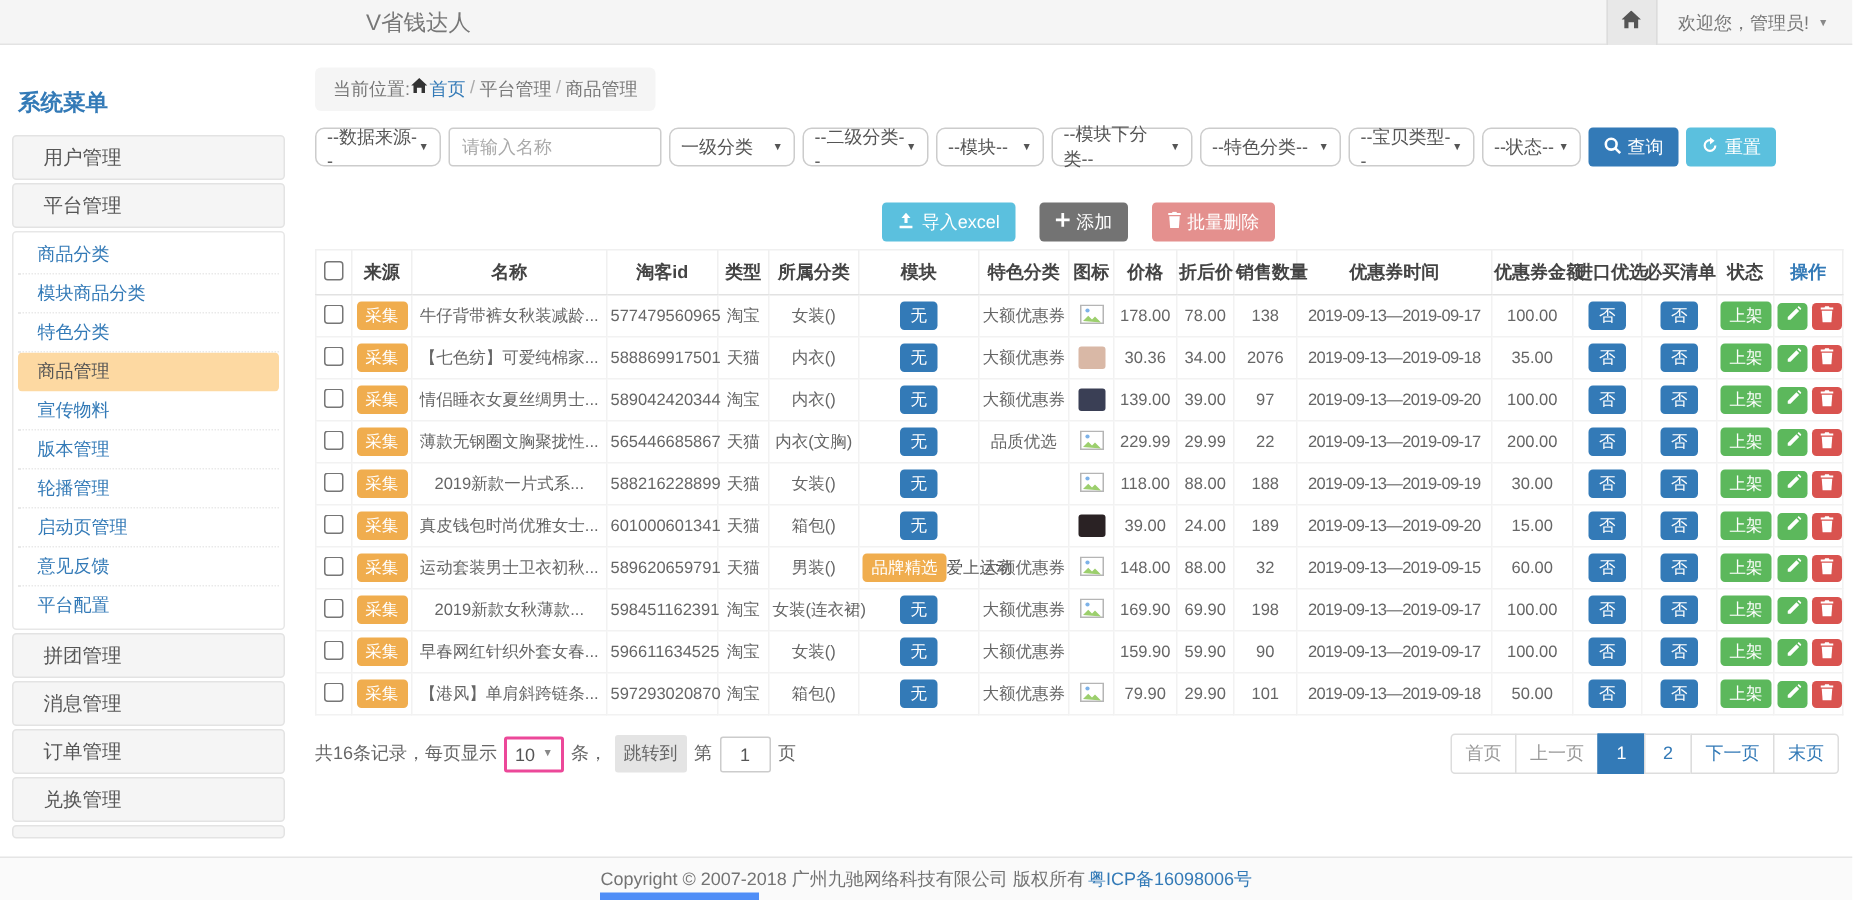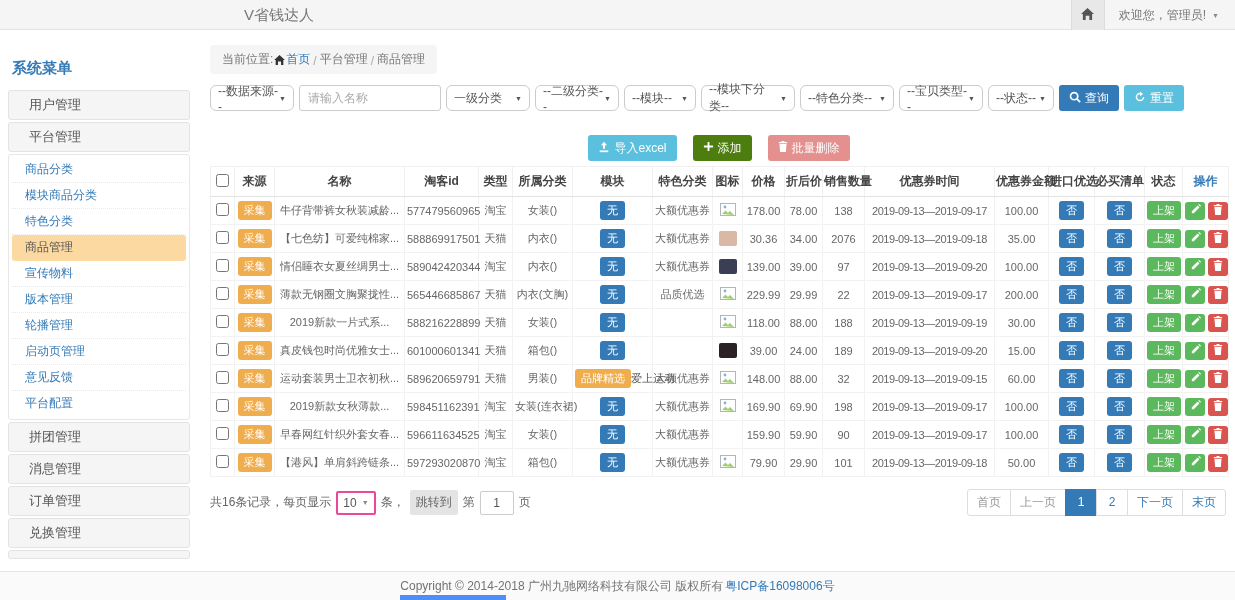--- a/index.html
+++ b/index.html
@@ -19,21 +19,21 @@
 .side-title{color:#337ab7;font-weight:bold;font-size:15px;padding:4px 4px 12px}
 .side-group{height:30px;line-height:28px;background:#f5f5f5;border:1px solid #e3e3e3;border-radius:3px;font-size:13px;color:#555;padding-left:20px;margin-bottom:2px;cursor:pointer;white-space:nowrap}
 .side-group.clipped{height:9px;overflow:hidden;margin-bottom:0}
 .side-sub{background:#fff;border:1px solid #e7e7e7;border-radius:3px;margin-bottom:2px;padding:2px 3px}
 .side-item{height:26px;line-height:25px;font-size:12px;color:#337ab7;padding-left:13px;border-bottom:1px dotted #e9e9e9;cursor:pointer;white-space:nowrap}
 .side-sub .side-item:last-child{border-bottom:none}
 .side-item.active{background:#fdd9a2;border-radius:3px;color:#555;border-bottom:1px solid transparent}
 
 
 .main{position:absolute;left:210px;top:45px;width:1018px;z-index:2}
-.breadcrumb{display:inline-flex;align-items:flex-end;gap:1px;background:#f5f5f5;border-radius:4px;padding:6px 12px;font-size:12px;color:#777}
+.breadcrumb{display:inline-flex;align-items:flex-start;gap:1px;background:#f5f5f5;border-radius:4px;padding:6px 12px;font-size:12px;color:#777}
 .breadcrumb .link{color:#337ab7;cursor:pointer}
 .breadcrumb .plain{color:#777;cursor:pointer}
 .breadcrumb .sep{color:#aaa;padding:0 2px}
 
 .filters{display:flex;gap:5px;margin-top:11px;align-items:center}
 .sel{height:26px;border:1px solid #ccc;border-radius:6px;background:#fff;display:inline-flex;align-items:center;justify-content:space-between;padding:0 7px;font-size:12px;color:#555;cursor:pointer;flex:none}
 .sel .caret-sm{color:#555}
 .txt{height:26px;border:1px solid #ccc;border-radius:3px;padding:0 8px;font-size:12px;color:#555;width:142px;flex:none;outline:none}
 .txt::placeholder{color:#aaa}
 [data-name="filter-source-select"]{width:84px}
@@ -41,21 +41,21 @@
 [data-name="filter-cat2-select"]{width:84px}
 [data-name="filter-module-select"]{width:72px}
 [data-name="filter-module-sub-select"]{width:94px}
 [data-name="filter-special-select"]{width:94px}
 [data-name="filter-item-type-select"]{width:84px}
 [data-name="filter-status-select"]{width:66px}
 
 .btn{height:26px;border:none;border-radius:3px;color:#fff;font-size:12px;display:inline-flex;align-items:center;gap:4px;padding:0 10px;cursor:pointer;flex:none}
 .btn-primary{background:#337ab7}
 .btn-info{background:#5bc0de}
-.btn-success{background:#4d7c0f}
+.btn-success{background:#737373}
 .btn-danger-soft{background:#e4908e}
 
 .toolbar{display:flex;justify-content:center;gap:16px;margin-top:24px}
 
 
 .table-wrap{margin-top:5px}
 table{width:1018px;border-collapse:collapse;table-layout:fixed;background:#fff}
 th{font-size:12px;color:#444;font-weight:bold;padding:6px 1px;text-align:center;white-space:nowrap;border:1px solid #f0f0f0;border-bottom:1px solid #e2e2e2}
 td{font-size:11px;color:#666;text-align:center;padding:4px 2px;white-space:nowrap;border:1px solid #f2f2f2;height:26px}
 td.c-time{font-size:11px;letter-spacing:-0.4px}
@@ -608,16 +608,16 @@
         <span class="pg active" data-name="pager-button">1</span>
         <span class="pg" data-name="pager-button">2</span>
         <span class="pg" data-name="pager-button">下一页</span>
         <span class="pg" data-name="pager-button">末页</span>
       </div>
   </div>
 
 </div>
 
 <div class="footer" data-name="page-footer">
-  <span data-name="copyright-text">Copyright © 2014-2018 广州九驰网络科技有限公司 版权所有</span>
+  <span data-name="copyright-text">Copyright © 2007-2018 广州九驰网络科技有限公司 版权所有</span>
   <span class="link" data-name="icp-link">粤ICP备16098006号</span>
 </div>
 <div class="scroll-thumb" data-name="horizontal-scrollbar-thumb"></div>
 
 </body></html>

